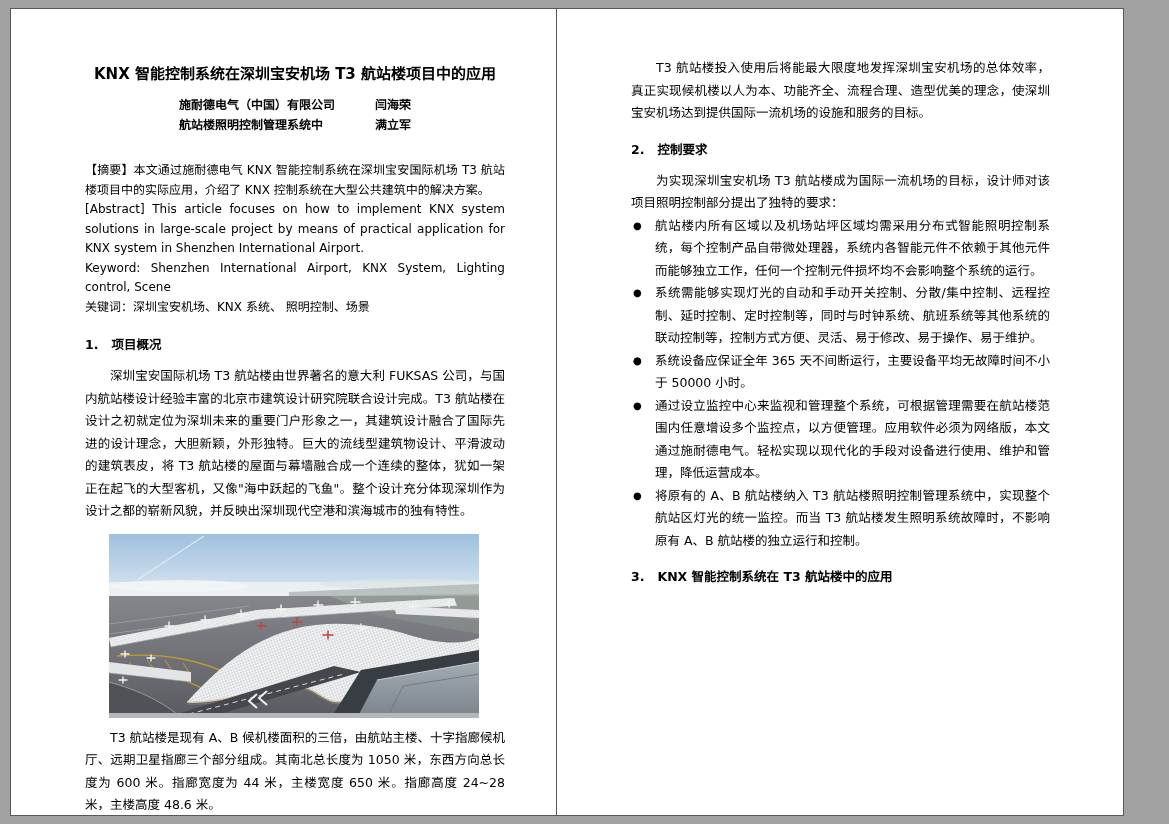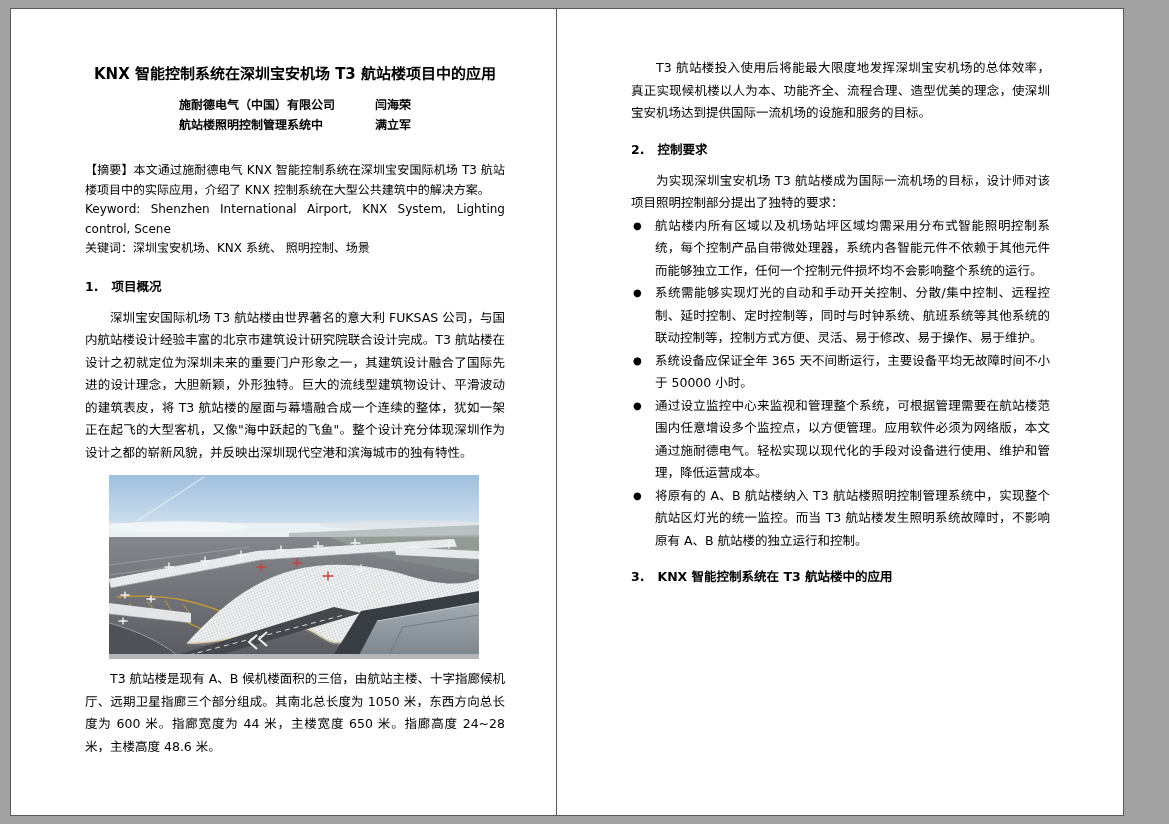--- a/index.html
+++ b/index.html
@@ -50,20 +50,21 @@
 
   <div class="authors">
     <span>施耐德电气（中国）有限公司</span>
     <span>闫海荣</span>
     <span>航站楼照明控制管理系统中</span>
     <span>满立军</span>
   </div>
 
   <div class="abstract">
     <p>【摘要】本文通过施耐德电气 KNX 智能控制系统在深圳宝安国际机场 T3 航站楼项目中的实际应用，介绍了 KNX 控制系统在大型公共建筑中的解决方案。</p>
+    <p>[Abstract] This article focuses on how to implement KNX system solutions in large-scale project by means of practical application for KNX system in Shenzhen International Airport.</p>
     <p>Keyword: Shenzhen International Airport, KNX System, Lighting control, Scene</p>
     <p>关键词：深圳宝安机场、KNX 系统、 照明控制、场景</p>
   </div>
 
   <h2 class="sec">
     <span>1.</span>
     <span>项目概况</span>
   </h2>
 
   <p class="body indent">深圳宝安国际机场 T3 航站楼由世界著名的意大利 FUKSAS 公司，与国内航站楼设计经验丰富的北京市建筑设计研究院联合设计完成。T3 航站楼在设计之初就定位为深圳未来的重要门户形象之一，其建筑设计融合了国际先进的设计理念，大胆新颖，外形独特。巨大的流线型建筑物设计、平滑波动的建筑表皮，将 T3 航站楼的屋面与幕墙融合成一个连续的整体，犹如一架正在起飞的大型客机，又像"海中跃起的飞鱼"。整个设计充分体现深圳作为设计之都的崭新风貌，并反映出深圳现代空港和滨海城市的独有特性。</p>

